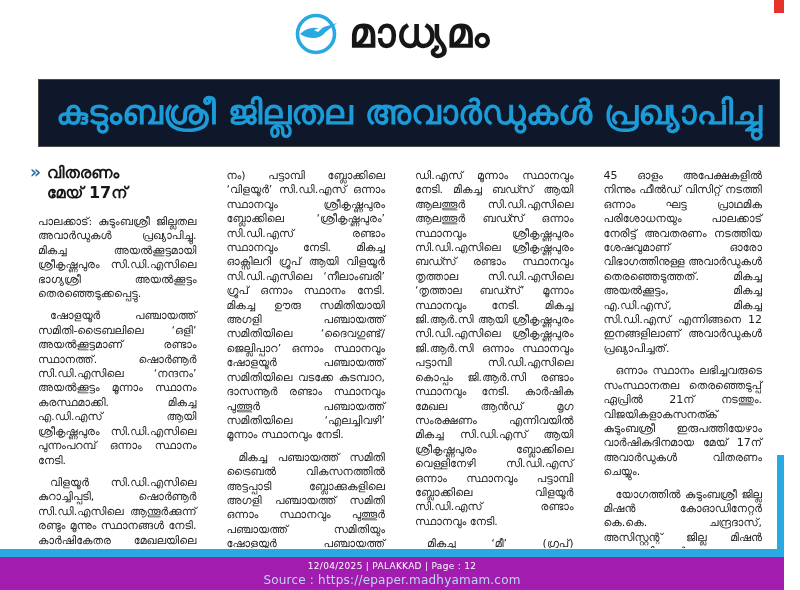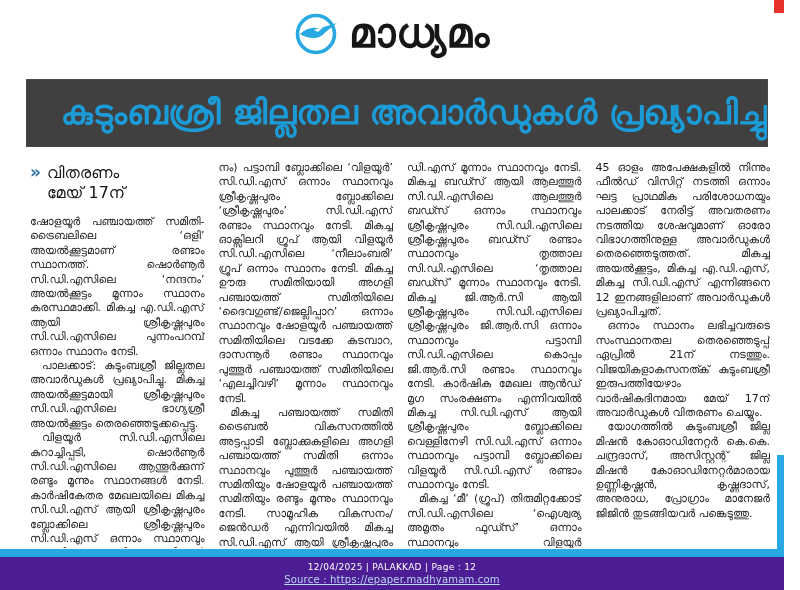--- a/index.html
+++ b/index.html
@@ -46,29 +46,29 @@
   .masthead-title {
     font-size: 41px;
     font-weight: 800;
     color: #161616;
     letter-spacing: 0.5px;
     line-height: 1;
   }
   
   .headline-box {
     position: absolute;
-    left: 26px; top: 79px;
+    left: 38px; top: 79px;
     width: 742px; height: 68px;
     border: 1px solid #4a4a4a;
     box-sizing: border-box;
     display: flex;
     align-items: center;
-    justify-content: flex-end;
+    justify-content: center;
     overflow: hidden;
-    background: #404040;
+    background: #0f172a;
   }
   .headline {
     margin: 0;
     font-size: 34px;
     font-weight: 800;
     color: #1b9cd8;
     white-space: nowrap;
     line-height: 1.1;
   }
   
@@ -79,21 +79,21 @@
     display: flex;
     gap: 14px;
   }
   .col {
     flex: 1 1 0;
     min-width: 0;
     overflow: hidden;
     height: 100%;
   }
   .col p {
-    margin: 0;
+    margin: 8px;
     font-size: 11px;
     line-height: 14.4px;
     color: #1c1c1c;
     text-align: justify;
     word-break: break-word;
   }
   .col p + p { text-indent: 12px; }
   
   .subhead {
     display: flex;
@@ -102,53 +102,52 @@
     margin: 2px 0 12px 0;
   }
   .subhead-marker {
     font-size: 17px;
     font-weight: 800;
     color: #2b6ca3;
     line-height: 19px;
   }
   .subhead-text {
     font-size: 16px;
-    font-weight: 400;
+    font-weight: 700;
     color: #161616;
     line-height: 20px;
   }
   
   .footer {
     position: absolute;
     left: 0; bottom: 0;
     width: 100%;
   }
   .footer-cyan {
     width: 100%; height: 8px;
     background: #29a9e1;
   }
   .footer-navy {
     width: 100%; height: 33px;
-    background: #4c1d95;
+    background: #a21caf;
     display: flex;
     flex-direction: column;
     align-items: center;
     justify-content: center;
     gap: 2px;
   }
   .footer-meta {
     color: #ffffff;
     font-size: 9px;
     letter-spacing: 0.3px;
   }
   .footer-source {
     color: #b9d8ee;
-    font-size: 10px;
+    font-size: 12px;
     letter-spacing: 0.2px;
-    text-decoration: underline;
   }
 </style>
 </head>
 <body>
 
 <div class="page">
 
   <div class="corner-red"></div>
   <div class="edge-cyan"></div>
 
@@ -170,22 +169,22 @@
   <main class="columns">
 
     <section class="col">
       <div class="subhead">
         <span class="subhead-marker">»</span>
         <span class="subhead-text">
           <span>വിതരണം</span><br>
           <span>മേയ് 17ന്</span>
         </span>
       </div>
+      <p>പാലക്കാട്: കുടുംബശ്രീ ജില്ലതല അവാർഡുകൾ പ്രഖ്യാപിച്ചു. മികച്ച അയൽക്കൂട്ടമായി ശ്രീകൃഷ്ണപുരം സി.ഡി.എസിലെ ഭാഗ്യശ്രീ അയൽക്കൂട്ടം തെരഞ്ഞെടുക്കപ്പെട്ടു.</p>
       <p>ഷോളയൂർ പഞ്ചായത്ത് സമിതി-ട്രൈബലിലെ ‘ഒളി’ അയൽക്കൂട്ടമാണ് രണ്ടാം സ്ഥാനത്ത്. ഷൊർണൂർ സി.ഡി.എസിലെ ‘നന്ദനം’ അയൽക്കൂട്ടം മൂന്നാം സ്ഥാനം കരസ്ഥമാക്കി. മികച്ച എ.ഡി.എസ് ആയി ശ്രീകൃഷ്ണപുരം സി.ഡി.എസിലെ പുന്നംപറമ്പ് ഒന്നാം സ്ഥാനം നേടി.</p>
-      <p>പാലക്കാട്: കുടുംബശ്രീ ജില്ലതല അവാർഡുകൾ പ്രഖ്യാപിച്ചു. മികച്ച അയൽക്കൂട്ടമായി ശ്രീകൃഷ്ണപുരം സി.ഡി.എസിലെ ഭാഗ്യശ്രീ അയൽക്കൂട്ടം തെരഞ്ഞെടുക്കപ്പെട്ടു.</p>
       <p>വിളയൂർ സി.ഡി.എസിലെ കുറാച്ചിപ്പടി, ഷൊർണൂർ സി.ഡി.എസിലെ ആന്തൂർക്കുന്ന് രണ്ടും മൂന്നും സ്ഥാനങ്ങൾ നേടി. കാർഷികേതര മേഖലയിലെ മികച്ച സി.ഡി.എസ് ആയി ശ്രീകൃഷ്ണപുരം ബ്ലോക്കിലെ ശ്രീകൃഷ്ണപുരം സി.ഡി.എസ് ഒന്നാം സ്ഥാനവും പട്ടാമ്പി ബ്ലോക്കിലെ വിളയൂർ സി.ഡി.എസ് രണ്ടാം സ്ഥാനവും കരസ്ഥമാക്കി. സംയോജന പ്രവർത്തനത്തിന് (തനത് പ്രവർത്ത</p>
     </section>
 
     <section class="col">
       <p>നം) പട്ടാമ്പി ബ്ലോക്കിലെ ‘വിളയൂർ’ സി.ഡി.എസ് ഒന്നാം സ്ഥാനവും ശ്രീകൃഷ്ണപുരം ബ്ലോക്കിലെ ‘ശ്രീകൃഷ്ണപുരം’ സി.ഡി.എസ് രണ്ടാം സ്ഥാനവും നേടി. മികച്ച ഓക്സിലറി ഗ്രൂപ് ആയി വിളയൂർ സി.ഡി.എസിലെ ‘നീലാംബരി’ ഗ്രൂപ് ഒന്നാം സ്ഥാനം നേടി. മികച്ച ഊരു സമിതിയായി അഗളി പഞ്ചായത്ത് സമിതിയിലെ ‘ദൈവഗുണ്ട്/ജെല്ലിപ്പാറ’ ഒന്നാം സ്ഥാനവും ഷോളയൂർ പഞ്ചായത്ത് സമിതിയിലെ വടക്കേ കടമ്പാറ, ദാസന്നൂർ രണ്ടാം സ്ഥാനവും പുത്തൂർ പഞ്ചായത്ത് സമിതിയിലെ ‘എലച്ചിവഴി’ മൂന്നാം സ്ഥാനവും നേടി.</p>
       <p>മികച്ച പഞ്ചായത്ത് സമിതി ട്രൈബൽ വികസനത്തിൽ അട്ടപ്പാടി ബ്ലോക്കുകളിലെ അഗളി പഞ്ചായത്ത് സമിതി ഒന്നാം സ്ഥാനവും പുത്തൂർ പഞ്ചായത്ത് സമിതിയും ഷോളയൂർ പഞ്ചായത്ത് സമിതിയും രണ്ടും മൂന്നും സ്ഥാനവും നേടി. സാമൂഹിക വികസനം/ജെൻഡർ എന്നിവയിൽ മികച്ച സി.ഡി.എസ് ആയി ശ്രീകൃഷ്ണപുരം ബ്ലോക്കിലെ വെള്ളിനേഴി സി.ഡി.എസ് ഒന്നാം സ്ഥാനം നേടി. കുഴൽമന്ദം ബ്ലോക്കിലെ കുത്തനൂർ സി.ഡി.എസ് രണ്ടാം സ്ഥാനവും പട്ടാമ്പി ബ്ലോക്കിലെ വിളയൂർ സി.</p>
     </section>
 
     <section class="col">
       <p>ഡി.എസ് മൂന്നാം സ്ഥാനവും നേടി. മികച്ച ബഡ്സ് ആയി ആലത്തൂർ സി.ഡി.എസിലെ ആലത്തൂർ ബഡ്സ് ഒന്നാം സ്ഥാനവും ശ്രീകൃഷ്ണപുരം സി.ഡി.എസിലെ ശ്രീകൃഷ്ണപുരം ബഡ്സ് രണ്ടാം സ്ഥാനവും തൃത്താല സി.ഡി.എസിലെ ‘തൃത്താല ബഡ്സ്’ മൂന്നാം സ്ഥാനവും നേടി. മികച്ച ജി.ആർ.സി ആയി ശ്രീകൃഷ്ണപുരം സി.ഡി.എസിലെ ശ്രീകൃഷ്ണപുരം ജി.ആർ.സി ഒന്നാം സ്ഥാനവും പട്ടാമ്പി സി.ഡി.എസിലെ കൊപ്പം ജി.ആർ.സി രണ്ടാം സ്ഥാനവും നേടി. കാർഷിക മേഖല ആൻഡ് മൃഗ സംരക്ഷണം എന്നിവയിൽ മികച്ച സി.ഡി.എസ് ആയി ശ്രീകൃഷ്ണപുരം ബ്ലോക്കിലെ വെള്ളിനേഴി സി.ഡി.എസ് ഒന്നാം സ്ഥാനവും പട്ടാമ്പി ബ്ലോക്കിലെ വിളയൂർ സി.ഡി.എസ് രണ്ടാം സ്ഥാനവും നേടി.</p>

